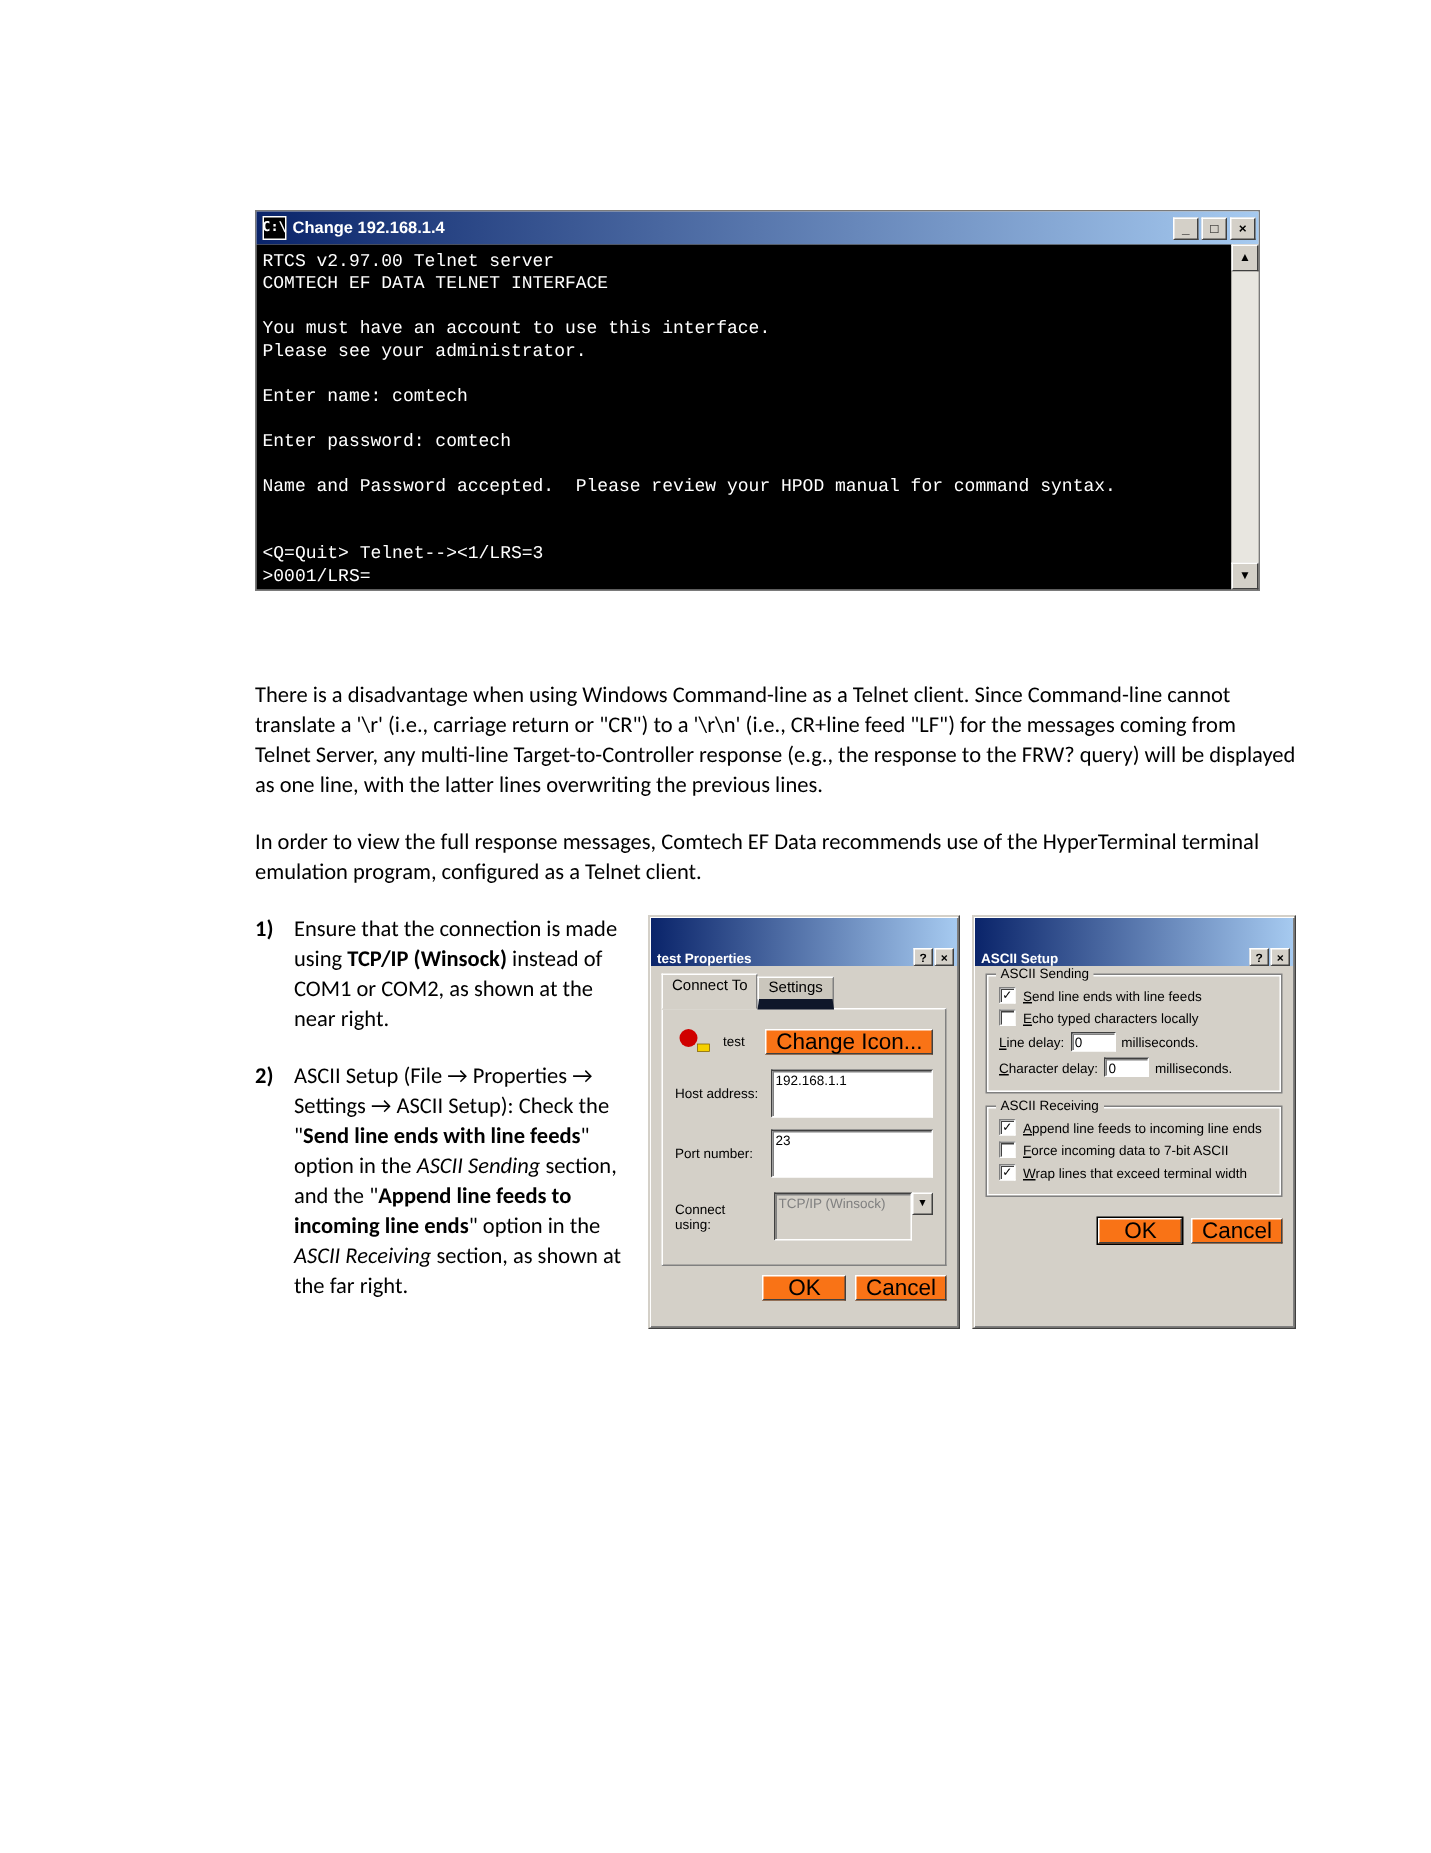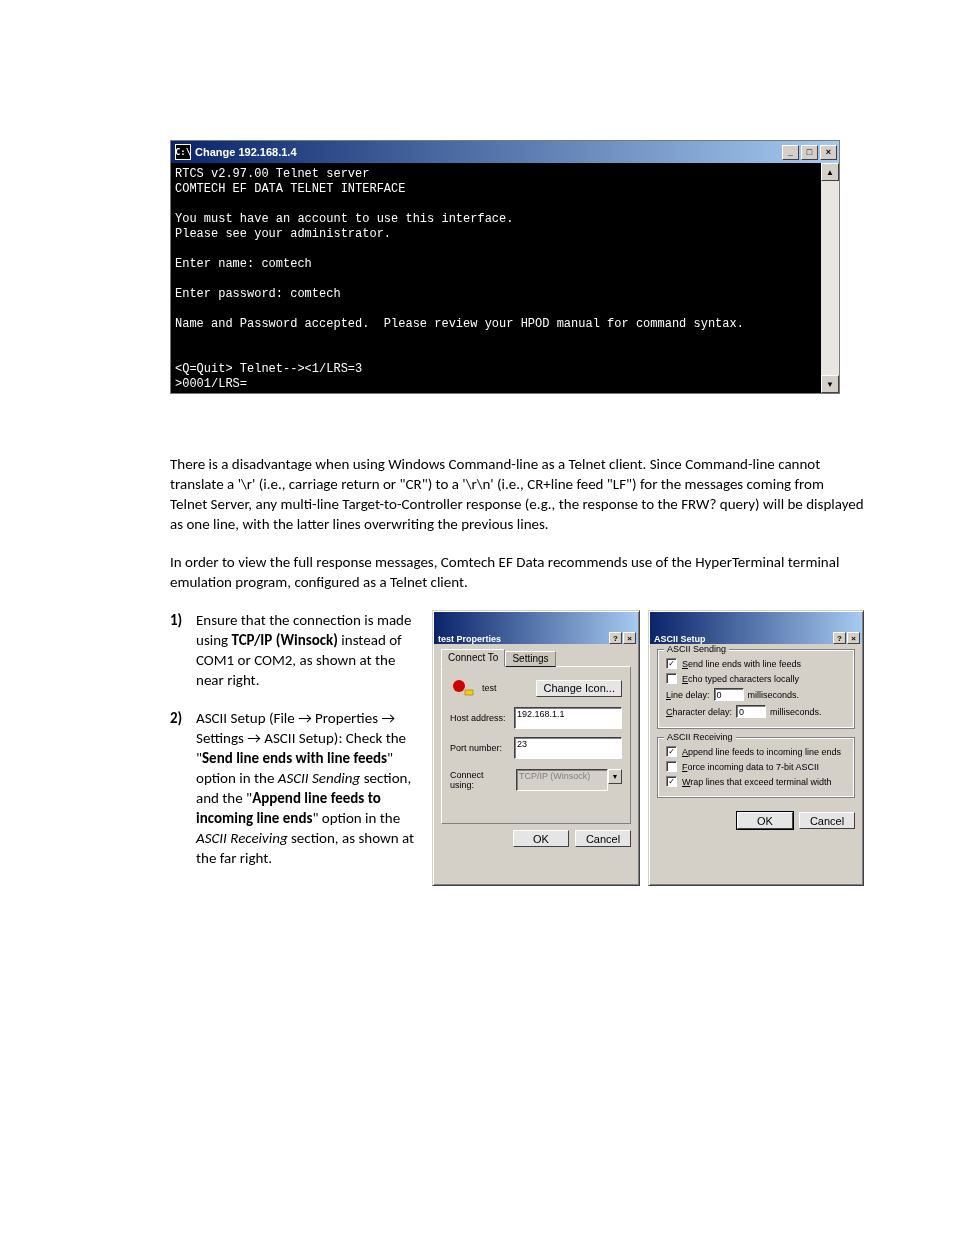--- a/index.html
+++ b/index.html
@@ -175,37 +175,37 @@
   .tab {
     padding: 2px 6px 2px 6px;
     background: #d4d0c8;
     border-top: 1px solid #fff;
     border-left: 1px solid #fff;
     border-right: 1px solid #808080;
     border-bottom: 1px solid #d4d0c8;
     margin-right: 0px;
   }
   .tab.inactive {
-    border-bottom: 1px solid #0f172a;
+    border-bottom: 7px solid #0f172a;
     background: #cac6bc;
     margin-top: 2px;
     padding-top: 1px;
   }
   .tab-panel {
     border-top: 1px solid #fff;
     border-left: 1px solid #fff;
     border-right: 1px solid #808080;
     border-bottom: 1px solid #808080;
     padding: 10px 8px 8px 8px;
     min-height: 158px;
   }
   .row { display: flex; align-items: center; margin-bottom: 8px; gap: 6px; }
   .label { width: 58px; font-size: 9px; }
   .textbox {
-    height: 22px;
+    height: 32px;
     background: #fff;
     border: 1px solid #808080;
     border-top-color: #404040;
     border-left-color: #404040;
     border-right-color: #fff;
     border-bottom-color: #fff;
     box-shadow: inset 1px 1px 0 #808080;
     font-size: 9px;
     padding: 1px 2px;
     overflow: hidden;
@@ -217,26 +217,26 @@
     width: 26px; height: 22px;
     display: inline-flex;
     align-items: center;
     justify-content: center;
     font-size: 14px;
   }
   .btn {
     height: 17px;
     min-width: 56px;
     padding: 0 6px;
-    background: #e5e5e5;
+    background: #f97316;
     border-top: 1px solid #fff;
     border-left: 1px solid #fff;
     border-right: 1px solid #404040;
     border-bottom: 1px solid #404040;
-    font-size: 11px;
+    font-size: 15px;
     display: inline-flex;
     align-items: center;
     justify-content: center;
   }
   .btn.default { box-shadow: 0 0 0 1px #000; }
   .btn-row { display: flex; justify-content: flex-end; gap: 6px; margin-top: 6px; }
   .fieldset {
     border: 1px solid #808080;
     box-shadow: inset -1px -1px 0 #fff, inset 1px 1px 0 #fff;
     border-top-color: #808080;

